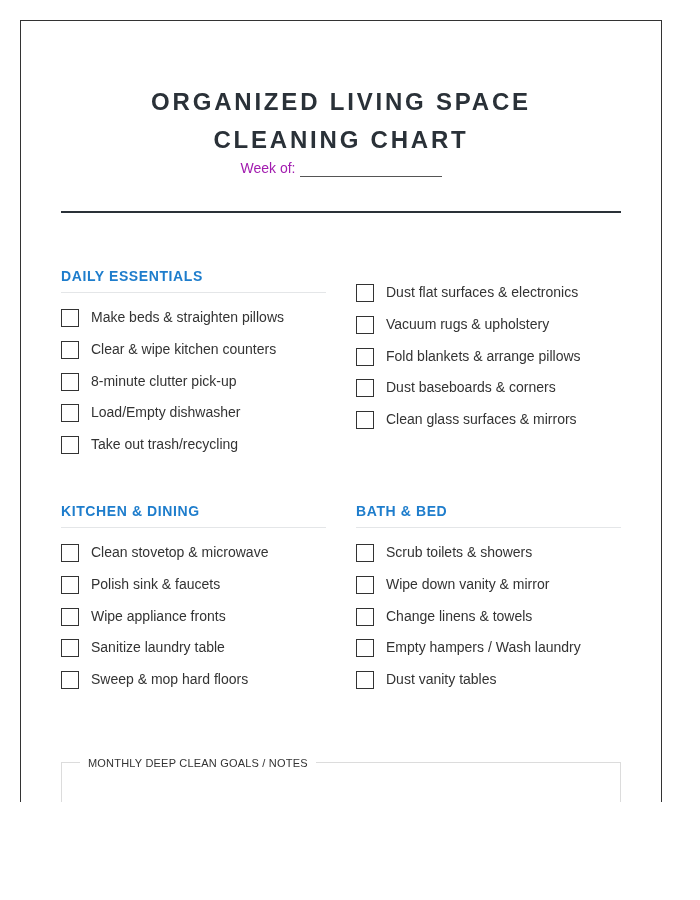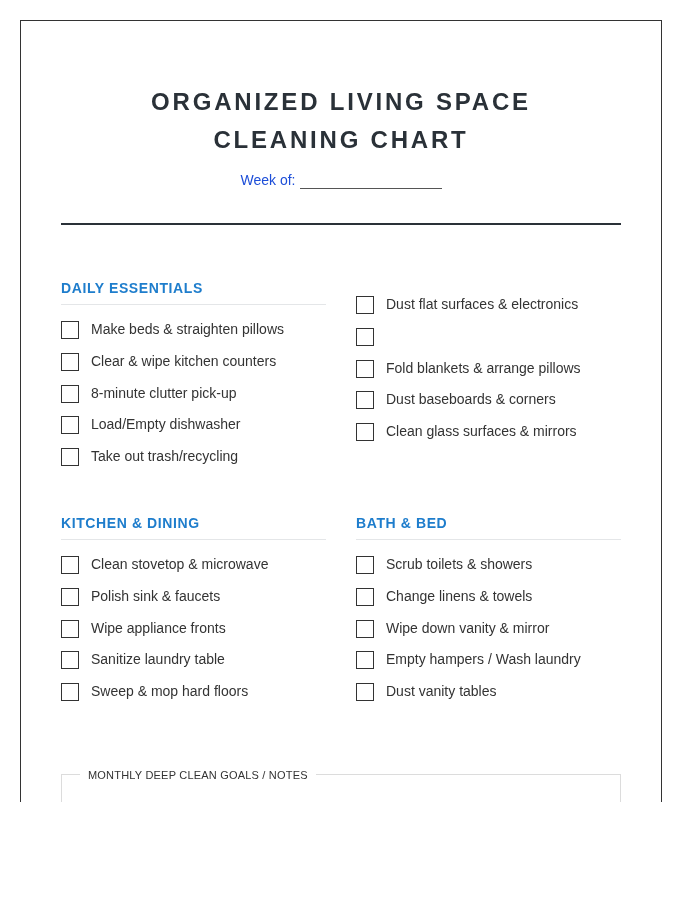--- a/index.html
+++ b/index.html
@@ -29,23 +29,23 @@
     }
     .title {
       font-size: 24px;
       font-weight: bold;
       color: #2a3138;
       letter-spacing: 2.8px;
       line-height: 38px;
       padding: 0 20px;
     }
     .week-line {
-      margin-top: 12px;
+      margin-top: 0;
       font-size: 14px;
-      color: #1d4ed8;
+      color: #a21caf;
       height: 18px;
       line-height: 18px;
       display: flex;
       justify-content: center;
       align-items: flex-end;
     }
     .week-blank {
       display: inline-block;
       width: 142px;
       height: 14px;
@@ -153,20 +153,21 @@
       </div>
 
       <div class="section">
         <ul class="task-list">
           <li class="task">
               <span class="checkbox"></span>
               <span class="task-label">Dust flat surfaces &amp; electronics</span>
             </li>
           <li class="task">
               <span class="checkbox"></span>
+              <span class="task-label">Vacuum rugs &amp; upholstery</span>
             </li>
           <li class="task">
               <span class="checkbox"></span>
               <span class="task-label">Fold blankets &amp; arrange pillows</span>
             </li>
           <li class="task">
               <span class="checkbox"></span>
               <span class="task-label">Dust baseboards &amp; corners</span>
             </li>
           <li class="task">
@@ -204,25 +205,25 @@
 
       <div class="section">
         <h2 class="section-heading">BATH &amp; BED</h2>
         <ul class="task-list">
           <li class="task">
               <span class="checkbox"></span>
               <span class="task-label">Scrub toilets &amp; showers</span>
             </li>
           <li class="task">
               <span class="checkbox"></span>
+              <span class="task-label">Wipe down vanity &amp; mirror</span>
+            </li>
+          <li class="task">
+              <span class="checkbox"></span>
               <span class="task-label">Change linens &amp; towels</span>
-            </li>
-          <li class="task">
-              <span class="checkbox"></span>
-              <span class="task-label">Wipe down vanity &amp; mirror</span>
             </li>
           <li class="task">
               <span class="checkbox"></span>
               <span class="task-label">Empty hampers / Wash laundry</span>
             </li>
           <li class="task">
               <span class="checkbox"></span>
               <span class="task-label">Dust vanity tables</span>
             </li>
         </ul>

